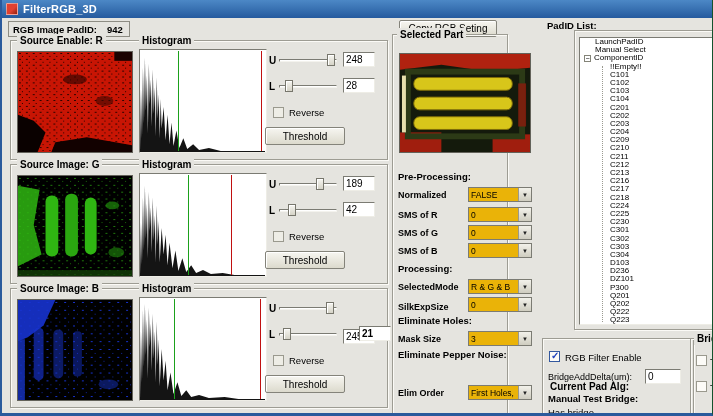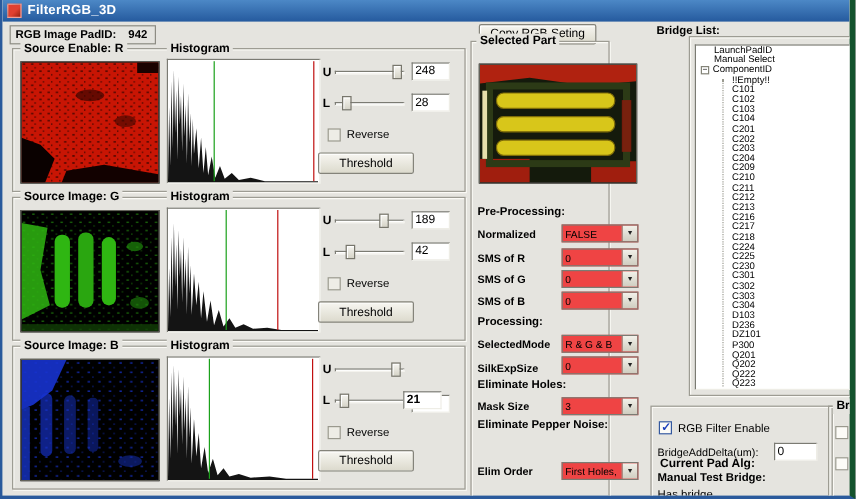--- a/index.html
+++ b/index.html
@@ -1,20 +1,20 @@
 <!DOCTYPE html>
 <html><head>
 <meta charset="utf-8">
 <style>
   * { margin:0; padding:0; box-sizing:border-box; }
   html,body { background:#9a9a9a; }
   .app {
     position:relative; width:713px; height:416px; overflow:hidden;
     background:#e5e4df; font-family:"Liberation Sans",sans-serif; color:#000;
-    border-left:2px solid #2a5a9c; border-right:5px solid #14532d; border-bottom:3px solid #2a5a9c;padding-left:48px;
+    border-left:2px solid #2a5a9c; border-right:1px solid #14532d; border-bottom:3px solid #2a5a9c;padding-left:48px;
   }
   
   .titlebar { position:absolute; left:0; top:0; right:0; height:18px;
     background:linear-gradient(to bottom,#4c88c6,#255a9e);
     display:flex; align-items:center; gap:5px; padding-left:4px; }
   .appicon { width:12px; height:12px; background:linear-gradient(135deg,#e04030 55%,#902010);
     border:1px solid rgba(255,255,255,.5); }
   .ttext { color:#fff; font-size:11px; font-weight:bold; letter-spacing:.2px; }
   
   .groupbox { position:absolute; border:1px solid #9d9c93;
@@ -31,21 +31,21 @@
   .slider .track { position:absolute; left:0; right:0; top:6px; height:3px; background:#fff;
     border:1px solid; border-color:#7b7b73 #f4f3ee #f4f3ee #7b7b73; }
   .slider .thumb { position:absolute; top:1px; width:8px; height:12px;
     background:linear-gradient(#f6f5f0,#d6d4c8); border:1px solid #77766c;
     box-shadow:inset 1px 1px 0 #fff; }
   .cb { position:absolute; width:11px; height:11px; background:#fcfbf7; border:1px solid #9a998e; }
   .cb.checked { border-color:#33589e; }
   .cb.checked::after { content:"✓"; position:absolute; left:1px; top:-2px;
     font-size:10px; font-weight:bold; color:#1c3fbb; }
   .cblabel { position:absolute; font-size:9.5px; }
-  .combo { position:absolute; height:15px; background:#ef4444; border:1px solid #7b7b73;
+  .combo { position:absolute; height:15px; background:#eab308; border:1px solid #7b7b73;
     display:flex; align-items:center; font-size:8.5px; padding-left:2px; overflow:hidden; }
   .combo .cval { white-space:nowrap; }
   .combo .cbtn { margin-left:auto; width:13px; align-self:stretch; flex:0 0 13px;
     background:linear-gradient(#f2f1ea,#cfcdc0); border-left:1px solid #9a998e;
     display:flex; align-items:center; justify-content:center; font-size:6px; color:#222; }
   
   .padidbox { position:absolute; left:6px; top:21px; width:122px; height:16px;
     border:1px solid #8d8c83; display:flex; align-items:center; padding-left:4px;
     font-size:9.5px; font-weight:bold; gap:10px; }
   
@@ -218,21 +218,21 @@
     <div class="slider" style="left:268px; top:12px; width:58px;">
       <div class="track"></div>
       <div class="thumb" style="left:47px;"></div>
     </div>
     <input class="valbox sunken" style="left: 332px; top: 11px; margin-top: 29px;" value="245">
     <span class="ullabel" style="left:258px; top:40px;">L</span>
     <div class="slider" style="left:268px; top:38px; width:58px;">
       <div class="track"></div>
       <div class="thumb" style="left:4px;"></div>
     </div>
-    <input class="valbox sunken" style="left: 325px; top: 37px; font-weight: bold;" value="21">
+    <input class="valbox sunken" style="left: 348px; top: 37px; font-weight: bold;" value="21">
     <span class="cb" style="left:262px; top:66px; background:#eeede6;"></span>
     <span class="cblabel" style="left:278px; top:66px;">Reverse</span>
     <div class="btn" style="left:254px; top:86px; width:80px; height:18px;">Threshold</div>
   </div>
 
   <div class="groupbox" style="left:390px; top:34px; width:116px; height:382px;">
     <span class="gtitle" style="left:4px;">Selected Part</span>
     <div class="srcimg" style="left:6px; top:18px; width:132px; height:100px;">
       <svg viewBox="0 0 132 100" preserveAspectRatio="none">
         <rect width="132" height="100" fill="#141a0c"></rect>
@@ -306,21 +306,21 @@
     <span class="phead" style="top:314px;">Eliminate Pepper Noise:</span>
     <div class="prow" style="top:350px;">
       <span class="plabel">Elim Order</span>
       <div class="combo">
         <span class="cval">First Holes,</span>
         <span class="cbtn">▼</span>
       </div>
     </div>
   </div>
 
-  <span class="phead" style="position:absolute; left:545px; top:20px;">Bridge List:</span>
+  <span class="phead" style="position:absolute; left:545px; top:20px;">PadID List:</span>
   <div class="groupbox" style="left:572px; top:30px; width:170px; height:300px;">
     <div class="tree sunken">
       <div class="guide"></div>
     <div class="tree-row lvl0"><span>LaunchPadID</span></div>
         <div class="tree-row lvl0"><span>Manual Select</span></div>
         <div class="tree-row lvl0"><span class="expander">−</span><span>ComponentID</span></div>
         <div class="tree-row lvl1"><span>!!Empty!!</span></div>
         <div class="tree-row lvl1"><span>C101</span></div>
         <div class="tree-row lvl1"><span>C102</span></div>
         <div class="tree-row lvl1"><span>C103</span></div>

